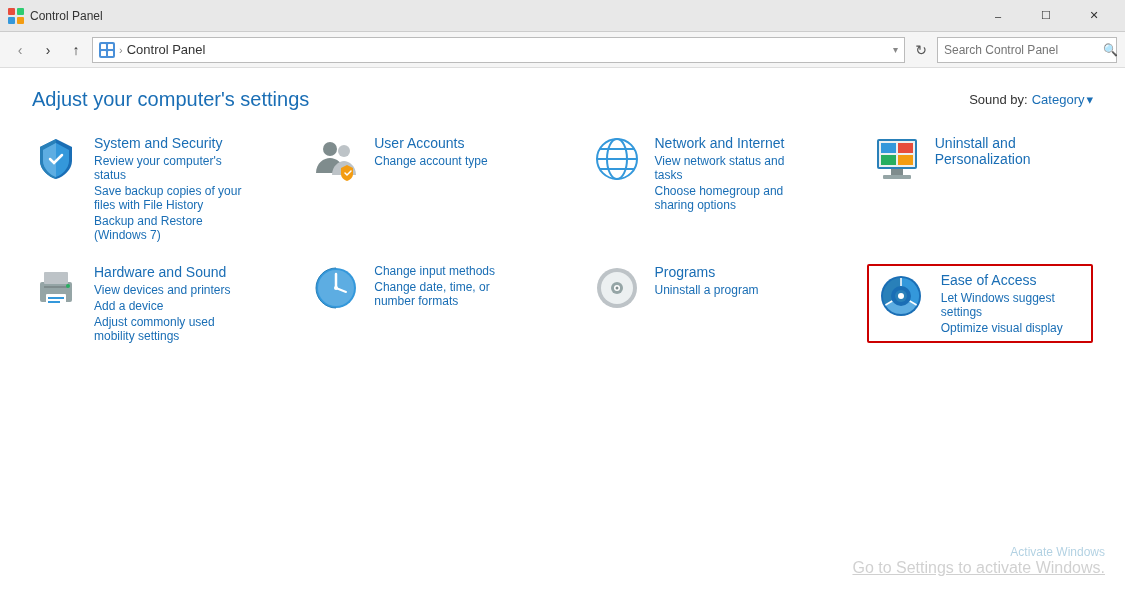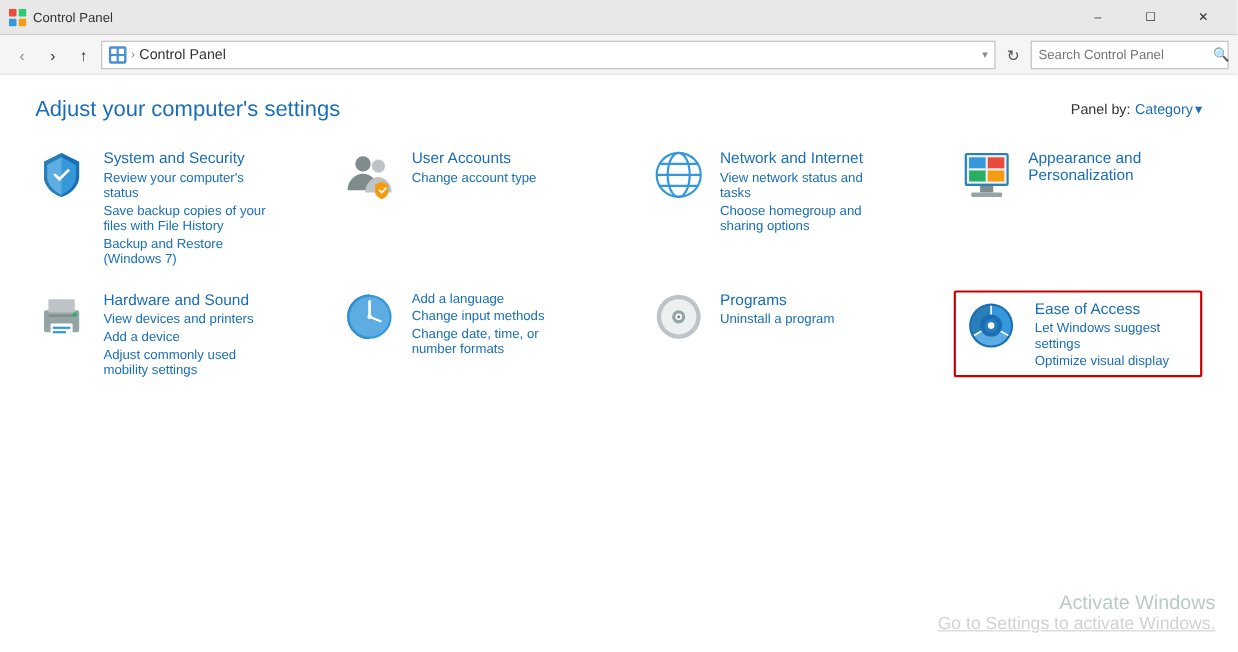--- a/index.html
+++ b/index.html
@@ -216,22 +216,22 @@
 
     
     .watermark {
       position: absolute;
       bottom: 16px;
       right: 20px;
       text-align: right;
       opacity: 0.3;
     }
     .watermark-line1 {
-      font-size: 18px;
-      color: #14532d;
+      font-size: 12px;
+      color: #0369a1;
     }
     .watermark-line2 {
       font-size: 16px;
       color: #666;
       text-decoration: underline;
     }
 
     
     svg { display: block; }
   </style>
@@ -277,21 +277,21 @@
   <div class="search-box">
     <input class="search-input" placeholder="Search Control Panel" type="text" style="">
     <span class="search-icon">🔍</span>
   </div>
 </div>
 
 <div class="main-content">
   <div class="page-header">
     <h1 class="page-title">Adjust your computer's settings</h1>
     <div class="view-by">
-      <span class="view-by-label">Panel by:</span>
+      <span class="view-by-label">Sound by:</span>
       <span class="view-by-value">
         <span>Category</span>
         <span>▾</span>
       </span>
     </div>
   </div>
 
   <div class="categories-grid">
 
     <div class="category-item">
@@ -364,21 +364,21 @@
 
           <rect x="8" y="8" width="15" height="10" fill="#3498db"></rect>
           <rect x="25" y="8" width="15" height="10" fill="#e74c3c"></rect>
           <rect x="8" y="20" width="15" height="10" fill="#27ae60"></rect>
           <rect x="25" y="20" width="15" height="10" fill="#f39c12"></rect>
           <rect x="18" y="34" width="12" height="6" fill="#7f8c8d"></rect>
           <rect x="10" y="40" width="28" height="4" rx="1" fill="#95a5a6"></rect>
         </svg>
       </div>
       <div class="category-text">
-        <div class="category-title">Appearance and Personalization</div>
+        <div class="category-title">Uninstall and Personalization</div>
         <div class="category-links">
         </div>
       </div>
     </div>
 
     <div class="category-item">
       <div class="category-icon">
         <svg width="48" height="48" viewBox="0 0 48 48">
 
           <rect x="8" y="18" width="32" height="20" rx="2" fill="#95a5a6"></rect>
@@ -408,21 +408,20 @@
           <circle cx="24" cy="24" r="2" fill="white"></circle>
           <line x1="24" y1="24" x2="24" y2="10" stroke="white" stroke-width="2.5" stroke-linecap="round"></line>
           <line x1="24" y1="24" x2="34" y2="28" stroke="white" stroke-width="2" stroke-linecap="round"></line>
 
           <path d="M4 24 C4 13 13 4 24 4" stroke="#2980b9" stroke-width="1" fill="none"></path>
           <path d="M4 24 C4 35 13 44 24 44" stroke="#2980b9" stroke-width="1" fill="none"></path>
         </svg>
       </div>
       <div class="category-text">
         <div class="category-links">
-          <span class="category-link">Add a language</span>
           <span class="category-link">Change input methods</span>
           <span class="category-link">Change date, time, or number formats</span>
         </div>
       </div>
     </div>
 
     <div class="category-item">
       <div class="category-icon">
         <svg width="48" height="48" viewBox="0 0 48 48">
 

